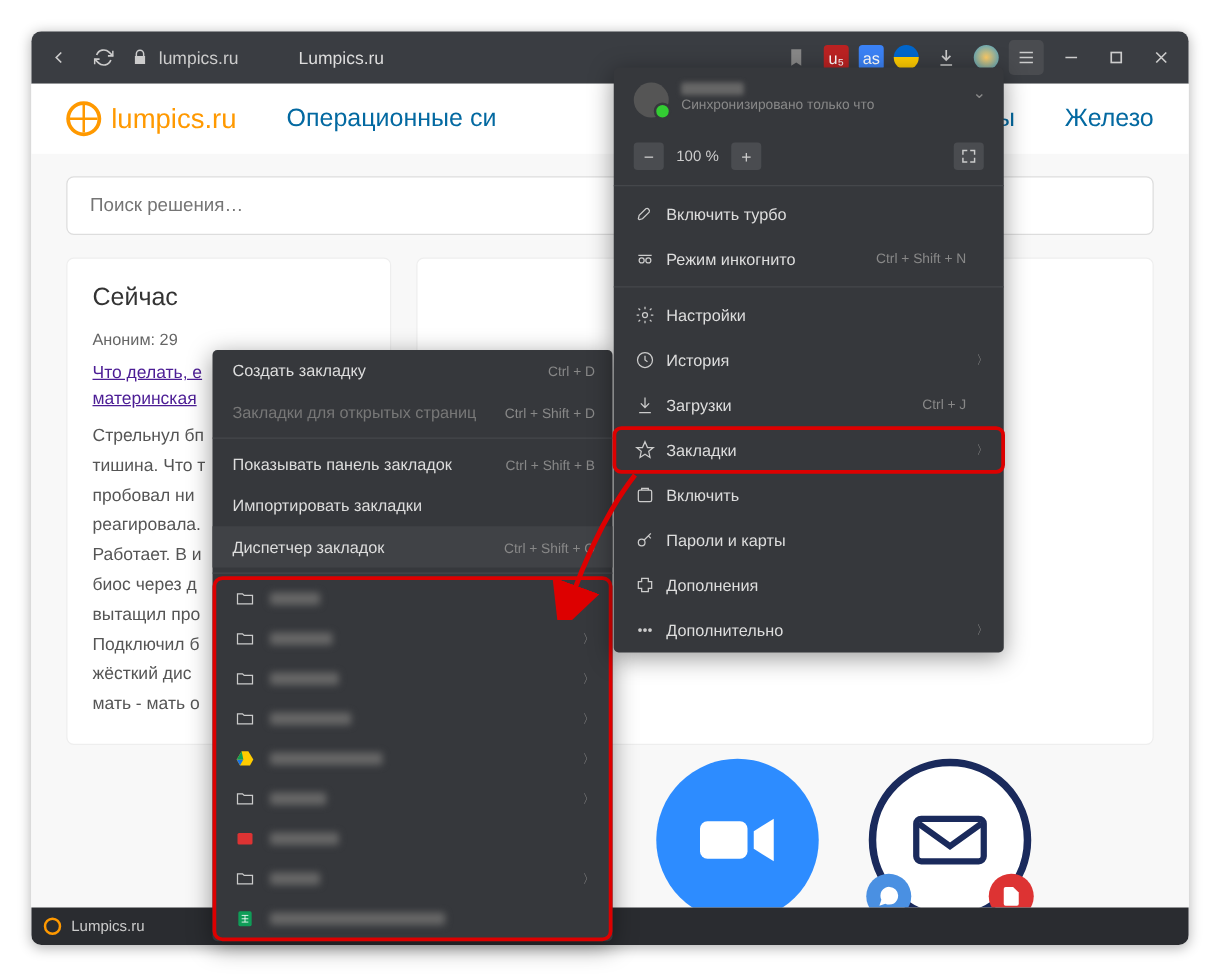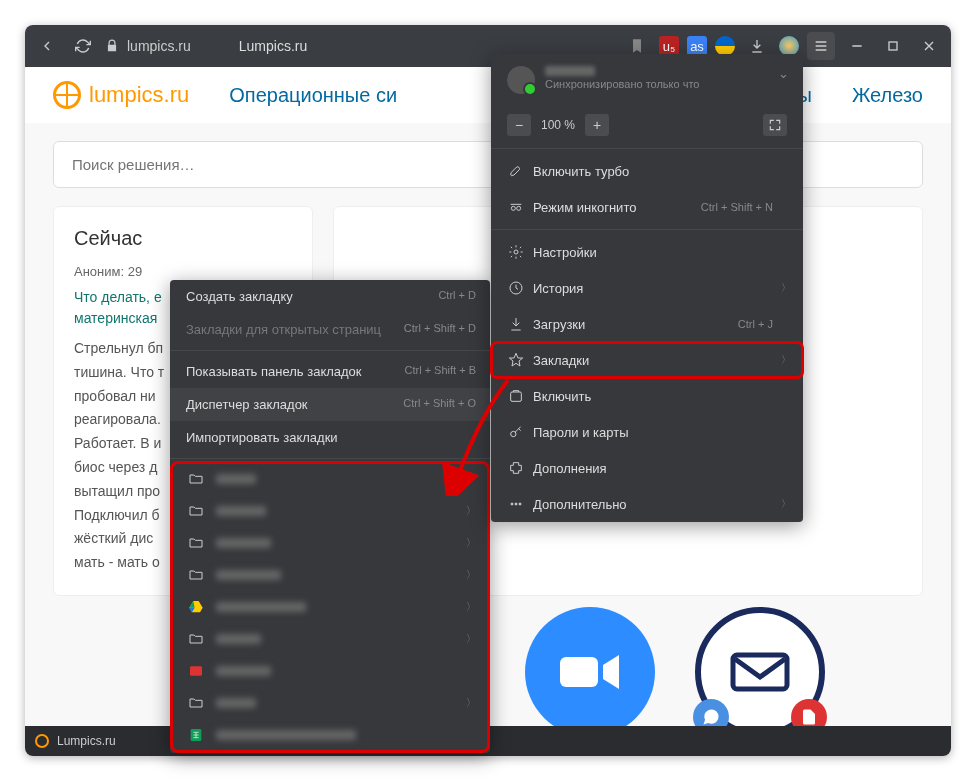--- a/index.html
+++ b/index.html
@@ -19,21 +19,21 @@
 .logo-circ::before,.logo-circ::after{content:"";position:absolute;background:#f90}
 .logo-circ::before{width:2px;height:22px;left:10px;top:0}
 .logo-circ::after{width:22px;height:2px;top:10px;left:0}
 .nav-item{color:#0369a1;font-size:20px}
 .search-wrap{margin:18px 28px;padding:0}
 .search-input{width:100%;padding:14px 18px;border:1px solid #ddd;border-radius:6px;font-size:15px;color:#999}
 .content{display:flex;gap:20px;padding:0 28px}
 .card{background:#fff;border:1px solid #eee;border-radius:6px;padding:20px;flex:1}
 .card h2{font-size:20px;font-weight:400;color:#333;margin-bottom:14px}
 .meta{color:#666;font-size:13px;margin-bottom:8px}
-.link{color:#0f766e;font-size:14px;line-height:1.5}
+.link{color:#4c1d95;text-decoration:underline;font-size:14px;line-height:1.5}
 .body-text{color:#555;font-size:14px;line-height:1.7}
 .taskbar{position:absolute;bottom:0;left:0;right:0;height:30px;background:#2a2c30;display:flex;align-items:center;padding:0 10px;gap:8px;color:#ccc;font-size:12px}
 .tb-orange{width:14px;height:14px;border:2px solid #f90;border-radius:50%}
 
 
 .menu{position:absolute;left:491px;top:54px;width:312px;background:#36383c;border-radius:4px;box-shadow:0 4px 20px rgba(0,0,0,.4);z-index:10;font-size:13px;color:#ddd}
 .menu-sync{padding:12px 16px;display:flex;align-items:flex-start;gap:10px;position:relative}
 .avatar{width:28px;height:28px;background:#555;border-radius:50%;position:relative}
 .avatar::after{content:"";position:absolute;right:-2px;bottom:-2px;width:10px;height:10px;background:#3c3;border-radius:50%;border:2px solid #36383c}
 .sync-txt{display:flex;flex-direction:column;gap:2px}
@@ -47,21 +47,21 @@
 .menu-sep{height:1px;background:#45474b;margin:4px 0}
 .menu-item{padding:9px 16px;display:flex;align-items:center;gap:8px;cursor:pointer;position:relative}
 .menu-item.hl{outline:3px solid #d00;outline-offset:-2px;border-radius:6px}
 .mi-icon{width:18px;height:18px;display:flex;align-items:center;justify-content:center;color:#ccc}
 .mi-icon svg{width:16px;height:16px;stroke:currentColor;fill:none;stroke-width:1.5}
 .mi-short{position:absolute;right:30px;color:#888;font-size:11px}
 .mi-chev{position:absolute;right:12px;color:#888;font-size:10px}
 
 
 .submenu{position:absolute;left:170px;top:280px;width:320px;background:#36383c;border-radius:4px;box-shadow:0 4px 20px rgba(0,0,0,.4);z-index:9;font-size:13px;color:#ddd}
-.sm-item{padding:9px 16px;display:flex;align-items:flex-start;gap:12px;cursor:pointer;position:relative}
+.sm-item{padding:9px 16px;display:flex;align-items:flex-end;gap:12px;cursor:pointer;position:relative}
 .sm-item.active{background:#404246}
 .sm-item.disabled{color:#777}
 .sm-short{position:absolute;right:14px;color:#888;font-size:11px}
 .sm-folders{outline:3px solid #d00;outline-offset:-1px;border-radius:6px;margin:2px}
 .sm-folder{padding:8px 16px;display:flex;align-items:center;gap:12px;cursor:pointer;position:relative}
 .folder-ico{width:16px;height:16px}
 .folder-ico svg{width:16px;height:16px}
 .blur-txt{height:10px;background:#666;filter:blur(3px);border-radius:2px}
 .sm-chev{position:absolute;right:12px;color:#888;font-size:10px}
 
@@ -322,26 +322,26 @@
   </div>
   <div class="sm-item disabled">
     <span>Закладки для открытых страниц</span>
     <span class="sm-short">Ctrl + Shift + D</span>
   </div>
   <div class="menu-sep"></div>
   <div class="sm-item">
     <span>Показывать панель закладок</span>
     <span class="sm-short">Ctrl + Shift + B</span>
   </div>
+  <div class="sm-item">
+    <span>Импортировать закладки</span>
+  </div>
   <div class="sm-item active">
     <span>Диспетчер закладок</span>
     <span class="sm-short">Ctrl + Shift + O</span>
-  </div>
-  <div class="sm-item">
-    <span>Импортировать закладки</span>
   </div>
   <div class="menu-sep"></div>
   <div class="sm-folders">
     <div class="sm-folder">
         <span class="folder-ico"><svg viewBox="0 0 24 24" fill="none" stroke="#ccc" stroke-width="1.5">
             <path d="M3 6h6l2 2h10v10H3z"></path>
           </svg></span>
         <div class="blur-txt" style="width:40px"></div>
         <span class="sm-chev">〉</span>
       </div>

